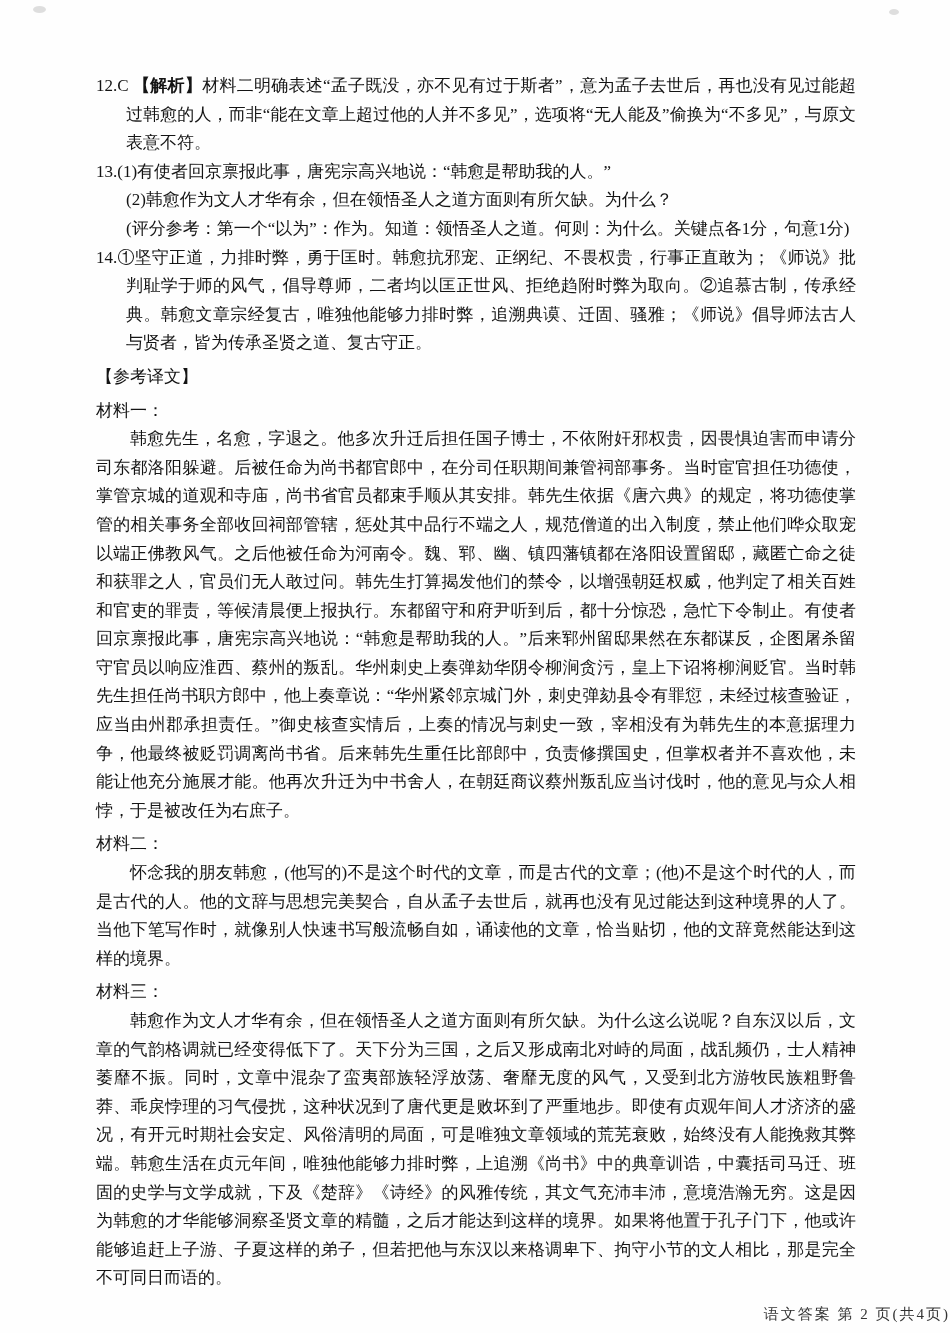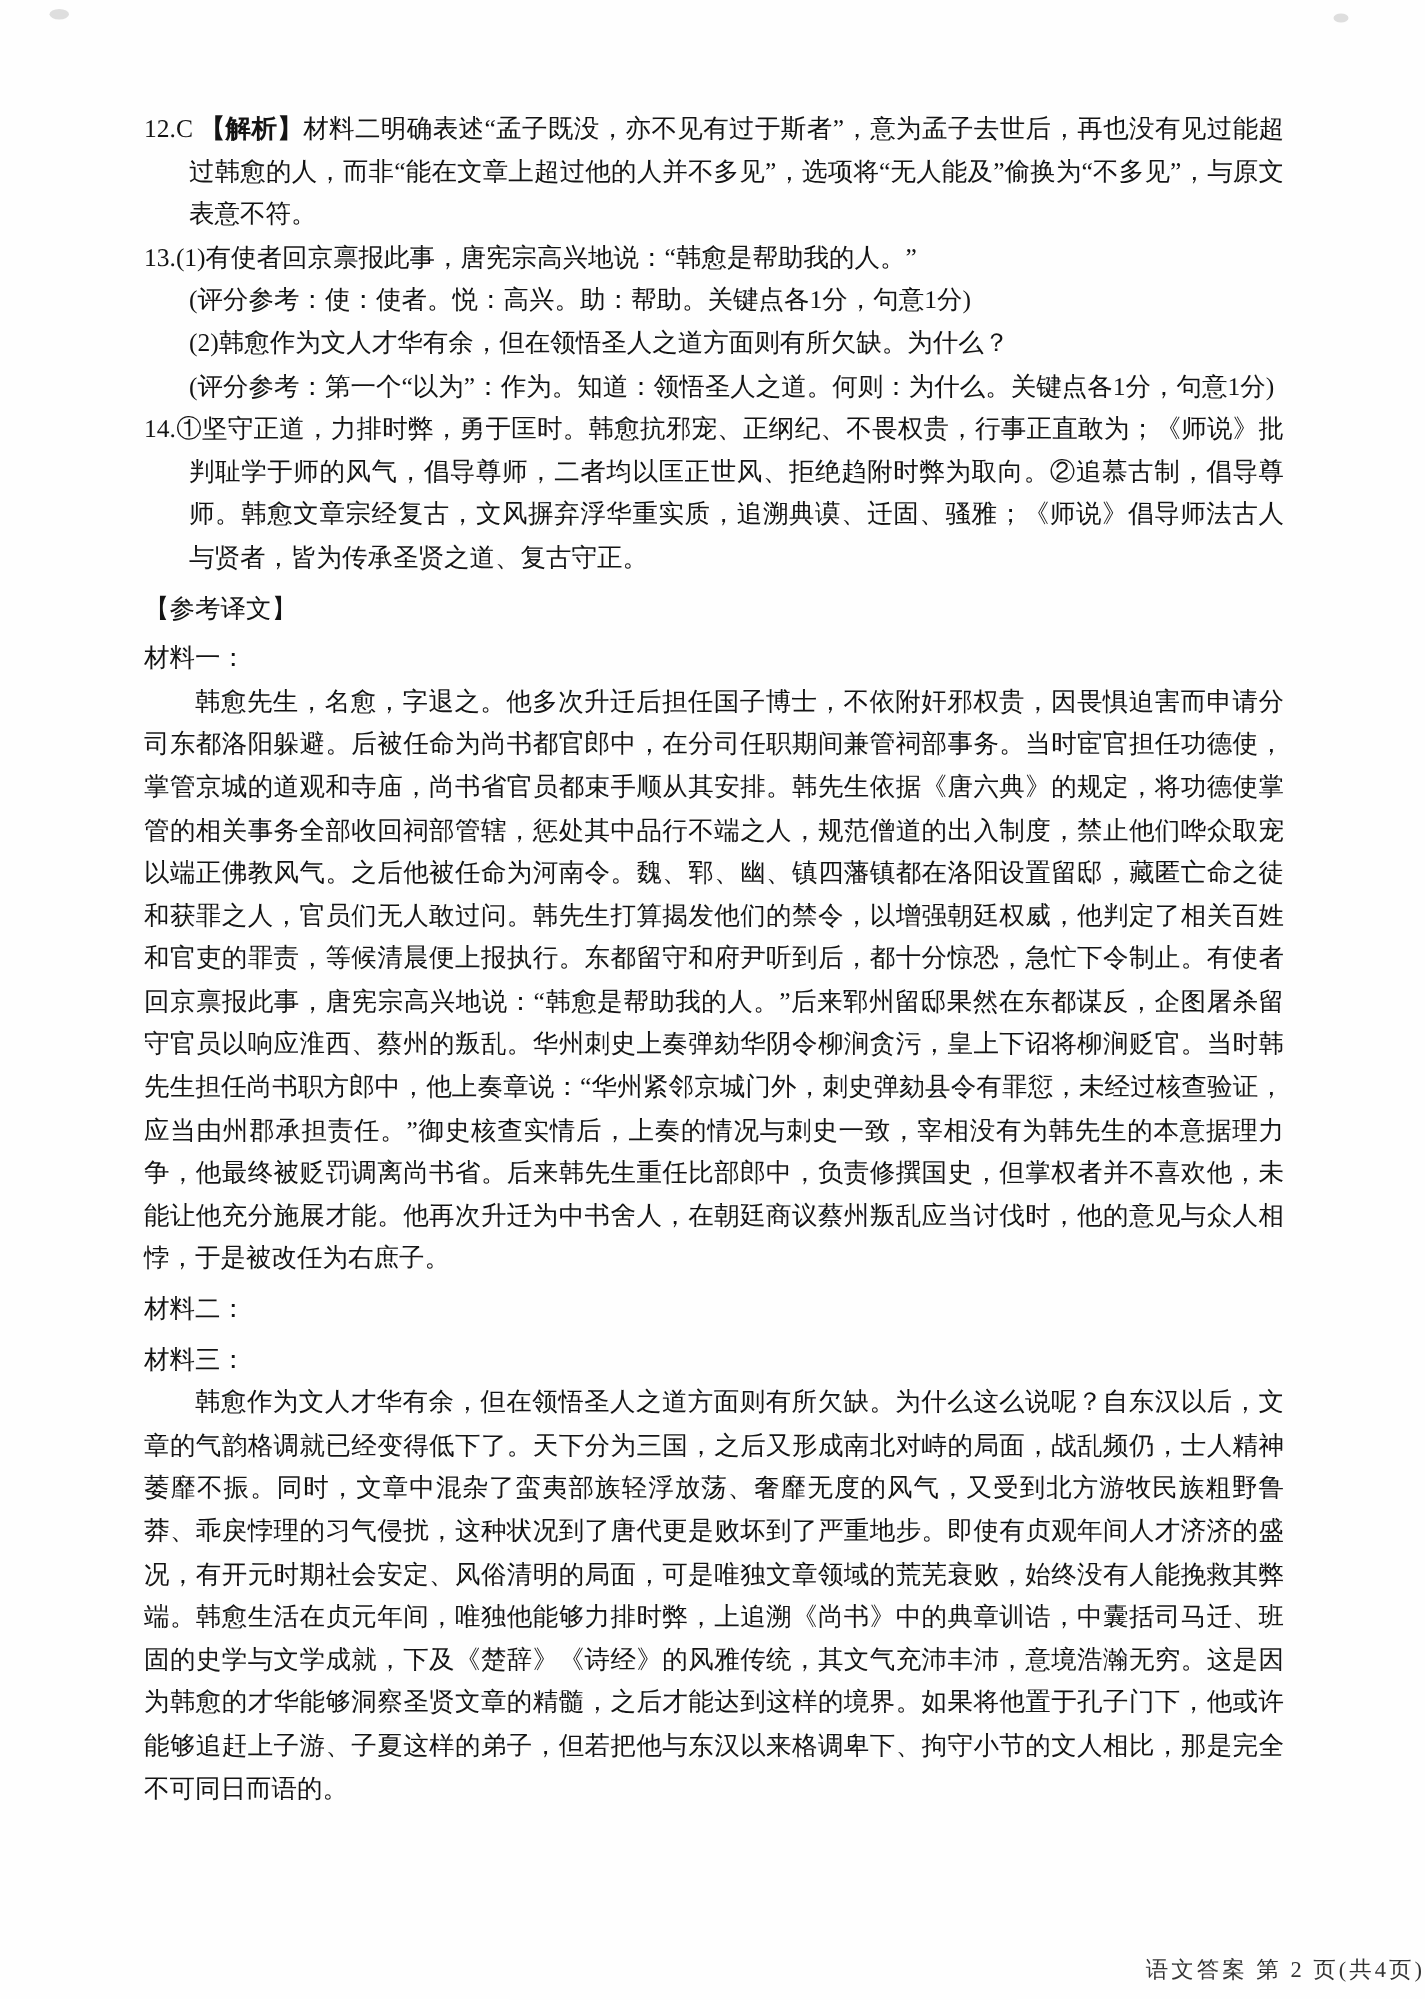--- a/index.html
+++ b/index.html
@@ -74,35 +74,35 @@
   <div class="artifact a2"></div>
 
   <div class="content">
 
     <div>
       <p class="p-num"><span>12.C </span><span class="b">【解析】</span><span>材料二明确表述“孟子既没，亦不见有过于斯者”，意为孟子去世后，再也没有见过能超过韩愈的人，而非“能在文章上超过他的人并不多见”，选项将“无人能及”偷换为“不多见”，与原文表意不符。</span></p>
     </div>
 
     <div>
       <p class="p-num"><span>13.</span><span>(1)有使者回京禀报此事，唐宪宗高兴地说：“韩愈是帮助我的人。”</span></p>
-      <p class="p-sub">(评分参考：使：使者。悦：高兴。助：帮助。关键点各1分，句意1分)</p>
       <p class="p-sub">(2)韩愈作为文人才华有余，但在领悟圣人之道方面则有所欠缺。为什么？</p>
       <p class="p-sub">(评分参考：第一个“以为”：作为。知道：领悟圣人之道。何则：为什么。关键点各1分，句意1分)</p>
     </div>
 
     <div>
-      <p class="p-num"><span>14.</span><span>①坚守正道，力排时弊，勇于匡时。韩愈抗邪宠、正纲纪、不畏权贵，行事正直敢为；《师说》批判耻学于师的风气，倡导尊师，二者均以匡正世风、拒绝趋附时弊为取向。②追慕古制，倡导尊师。韩愈文章宗经复古，文风摒弃浮华重实质，追溯典谟、迁固、骚雅；《师说》倡导师法古人与贤者，皆为传承圣贤之道、复古守正。</span></p>
+      <p class="p-num"><span>14.</span><span>①坚守正道，力排时弊，勇于匡时。韩愈抗邪宠、正纲纪、不畏权贵，行事正直敢为；《师说》批判耻学于师的风气，倡导尊师，二者均以匡正世风、拒绝趋附时弊为取向。②追慕古制，传承经典。韩愈文章宗经复古，唯独他能够力排时弊，追溯典谟、迁固、骚雅；《师说》倡导师法古人与贤者，皆为传承圣贤之道、复古守正。</span></p>
     </div>
 
     <p class="hdr">【参考译文】</p>
 
     <p class="hdr">材料一：</p>
     <p class="tp">韩愈先生，名愈，字退之。他多次升迁后担任国子博士，不依附奸邪权贵，因畏惧迫害而申请分司东都洛阳躲避。后被任命为尚书都官郎中，在分司任职期间兼管祠部事务。当时宦官担任功德使，掌管京城的道观和寺庙，尚书省官员都束手顺从其安排。韩先生依据《唐六典》的规定，将功德使掌管的相关事务全部收回祠部管辖，惩处其中品行不端之人，规范僧道的出入制度，禁止他们哗众取宠以端正佛教风气。之后他被任命为河南令。魏、郓、幽、镇四藩镇都在洛阳设置留邸，藏匿亡命之徒和获罪之人，官员们无人敢过问。韩先生打算揭发他们的禁令，以增强朝廷权威，他判定了相关百姓和官吏的罪责，等候清晨便上报执行。东都留守和府尹听到后，都十分惊恐，急忙下令制止。有使者回京禀报此事，唐宪宗高兴地说：“韩愈是帮助我的人。”后来郓州留邸果然在东都谋反，企图屠杀留守官员以响应淮西、蔡州的叛乱。华州刺史上奏弹劾华阴令柳涧贪污，皇上下诏将柳涧贬官。当时韩先生担任尚书职方郎中，他上奏章说：“华州紧邻京城门外，刺史弹劾县令有罪愆，未经过核查验证，应当由州郡承担责任。”御史核查实情后，上奏的情况与刺史一致，宰相没有为韩先生的本意据理力争，他最终被贬罚调离尚书省。后来韩先生重任比部郎中，负责修撰国史，但掌权者并不喜欢他，未能让他充分施展才能。他再次升迁为中书舍人，在朝廷商议蔡州叛乱应当讨伐时，他的意见与众人相悖，于是被改任为右庶子。</p>
 
     <p class="hdr">材料二：</p>
+    <p class="tp">怀念我的朋友韩愈，(他写的)不是这个时代的文章，而是古代的文章；(他)不是这个时代的人，而是古代的人。他的文辞与思想完美契合，自从孟子去世后，就再也没有见过能达到这种境界的人了。当他下笔写作时，就像别人快速书写般流畅自如，诵读他的文章，恰当贴切，他的文辞竟然能达到这样的境界。</p>
 
     <p class="hdr">材料三：</p>
     <p class="tp">韩愈作为文人才华有余，但在领悟圣人之道方面则有所欠缺。为什么这么说呢？自东汉以后，文章的气韵格调就已经变得低下了。天下分为三国，之后又形成南北对峙的局面，战乱频仍，士人精神萎靡不振。同时，文章中混杂了蛮夷部族轻浮放荡、奢靡无度的风气，又受到北方游牧民族粗野鲁莽、乖戾悖理的习气侵扰，这种状况到了唐代更是败坏到了严重地步。即使有贞观年间人才济济的盛况，有开元时期社会安定、风俗清明的局面，可是唯独文章领域的荒芜衰败，始终没有人能挽救其弊端。韩愈生活在贞元年间，唯独他能够力排时弊，上追溯《尚书》中的典章训诰，中囊括司马迁、班固的史学与文学成就，下及《楚辞》《诗经》的风雅传统，其文气充沛丰沛，意境浩瀚无穷。这是因为韩愈的才华能够洞察圣贤文章的精髓，之后才能达到这样的境界。如果将他置于孔子门下，他或许能够追赶上子游、子夏这样的弟子，但若把他与东汉以来格调卑下、拘守小节的文人相比，那是完全不可同日而语的。</p>
 
   </div>
 
   <div class="footer">语文答案 第 2 页(共4页)</div>
 </div>
 
 </body></html>

